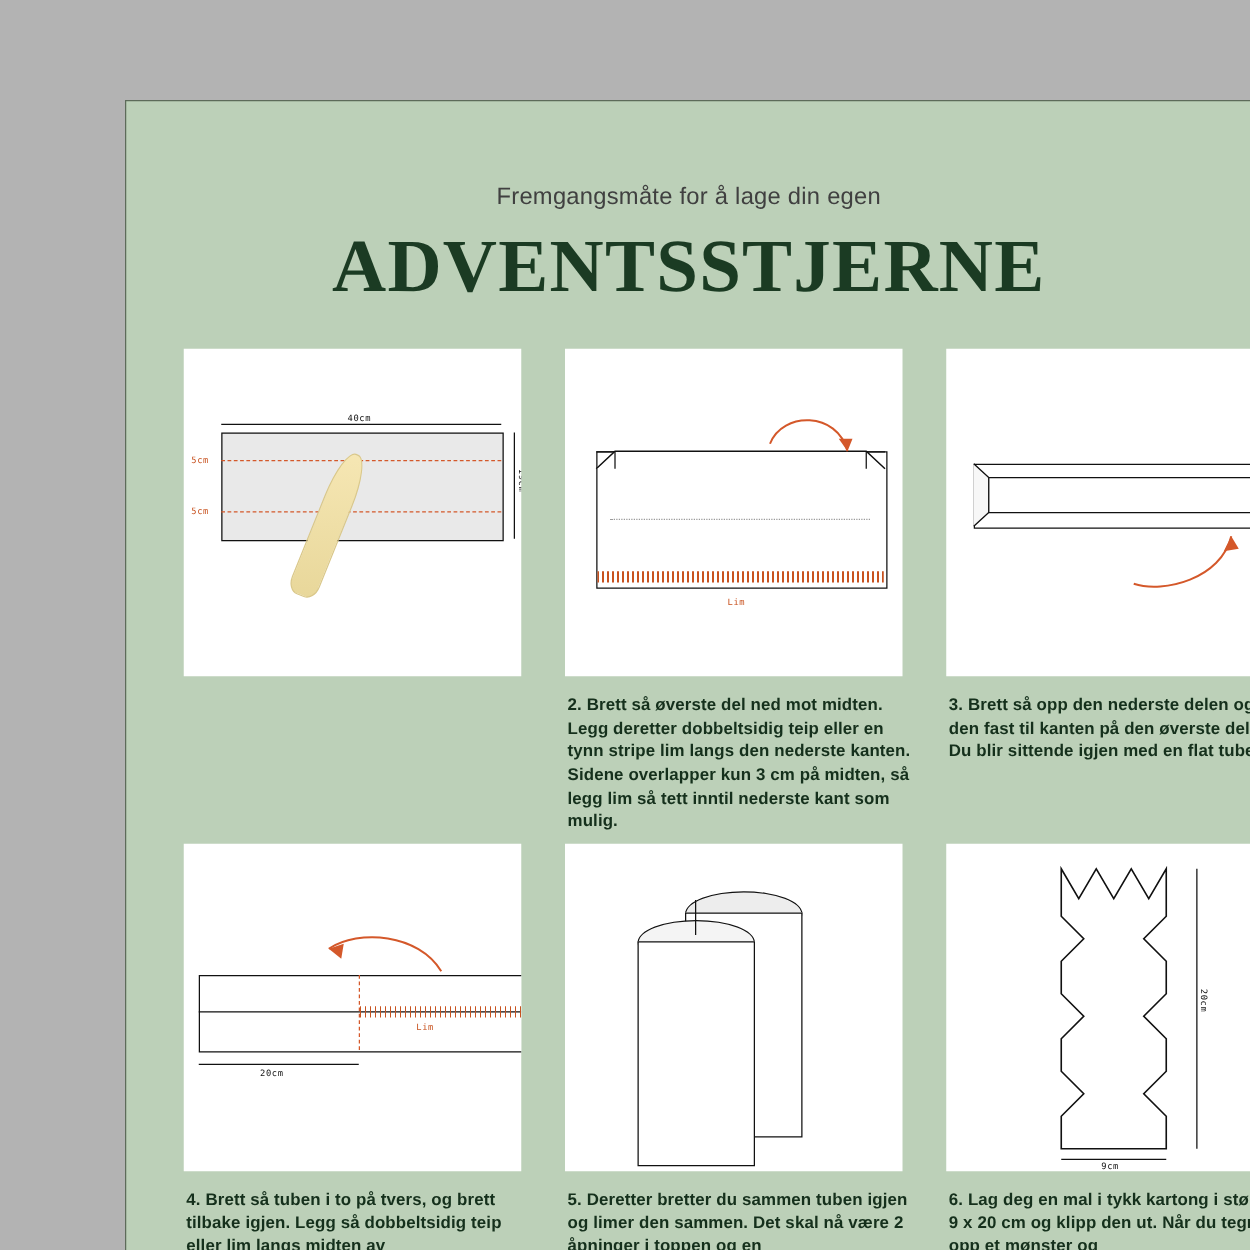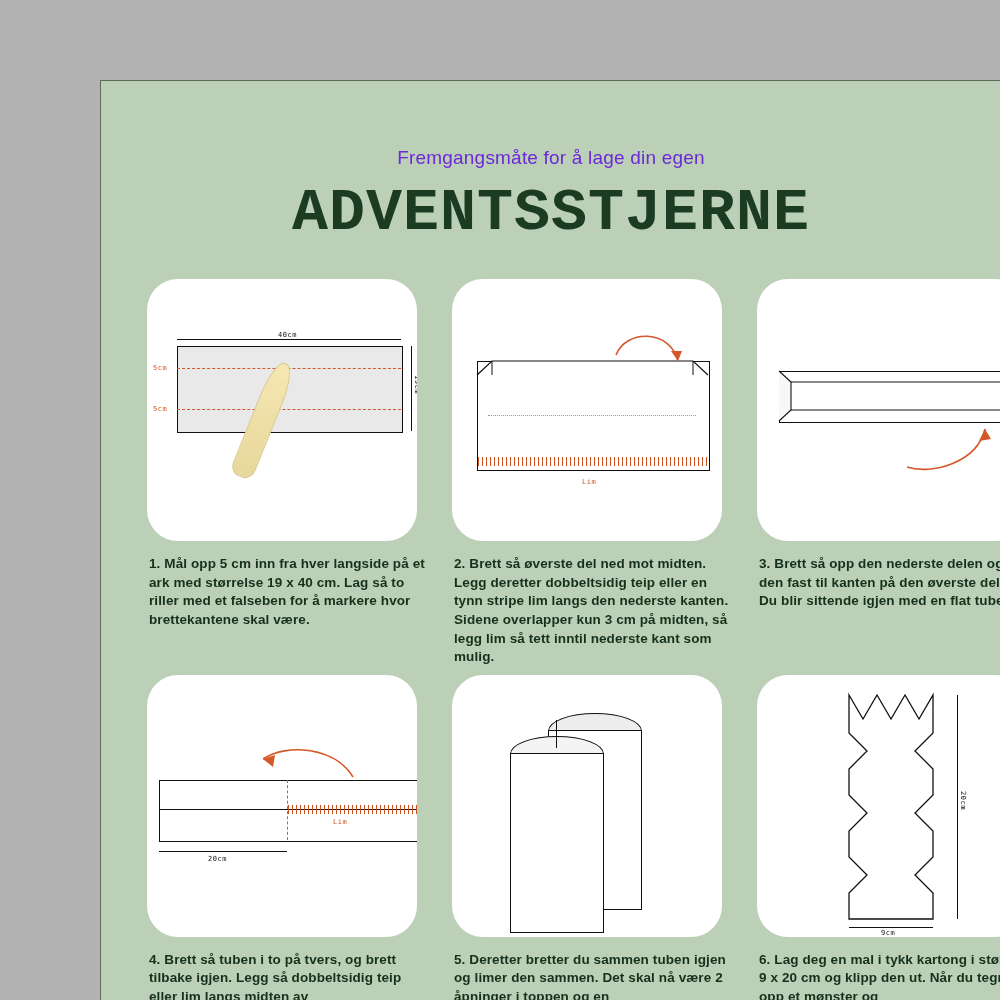--- a/index.html
+++ b/index.html
@@ -31,26 +31,26 @@
   }
 
   .doc-header {
     text-align: center;
     padding-top: 66px;
   }
 
   .eyebrow {
     font-family: "Liberation Sans", sans-serif;
     font-size: 19px;
-    color: #6d28d9;
+    color: #404040;
     letter-spacing: 0.2px;
   }
 
   .doc-title {
-    font-family: Liberation Mono, monospace;
+    font-family: Liberation Serif, serif;
     font-weight: bold;
     font-size: 60px;
     letter-spacing: 1px;
     color: #1b3b23;
     margin-top: 14px;
     line-height: 1;
   }
 
   .grid {
     position: absolute;
@@ -66,21 +66,20 @@
     width: 283px;
     margin-bottom: 8px;
   }
 
   .figure {
     width: 270px;
     height: 262px;
     background: #ffffff;
     position: relative;
     overflow: hidden;
-    border-radius: 31px;
   }
 
   .caption {
     font-size: 13.5px;
     line-height: 1.38;
     color: #15301c;
     padding: 14px 2px 0 2px;
     font-weight: bold;
     letter-spacing: 0.1px;
     width: 280px;
@@ -228,21 +227,20 @@
         <div class="dash-h" style="left:30px; top:89px; width:224px;"></div>
         <div class="dash-h" style="left:30px; top:130px; width:224px;"></div>
         <div class="f1-tool"></div>
         <div class="lbl" style="left:131px; top:52px;">40cm</div>
         <div class="ln" style="left:30px; top:60px; width:224px; height:1px;"></div>
         <div class="lbl-o" style="left:6px; top:85px;">5cm</div>
         <div class="lbl-o" style="left:6px; top:126px;">5cm</div>
         <div class="ln" style="left:264px; top:67px; width:1px; height:85px;"></div>
         <div class="lbl lbl-rot" style="left:274px; top:96px;">19cm</div>
       </div>
-      <div class="caption">1. Mål opp 5 cm inn fra hver langside på et ark med størrelse 19 x 40 cm. Lag så to riller med et falseben for å markere hvor brettekantene skal være.</div>
     </div>
 
     <div class="cell">
       <div class="figure">
         <div class="f2-box"></div>
         <div class="ln" style="left:25px; top:82px; width:231px; height:1.3px;"></div>
 
         <svg class="arrow" style="left:0; top:0;" width="283" height="262">
           <polyline points="25,96 40,82 241,82 256,96" fill="#ffffff" stroke="#111" stroke-width="1.2"></polyline>
           <line x1="40" y1="82" x2="40" y2="96" stroke="#111" stroke-width="1"></line>

